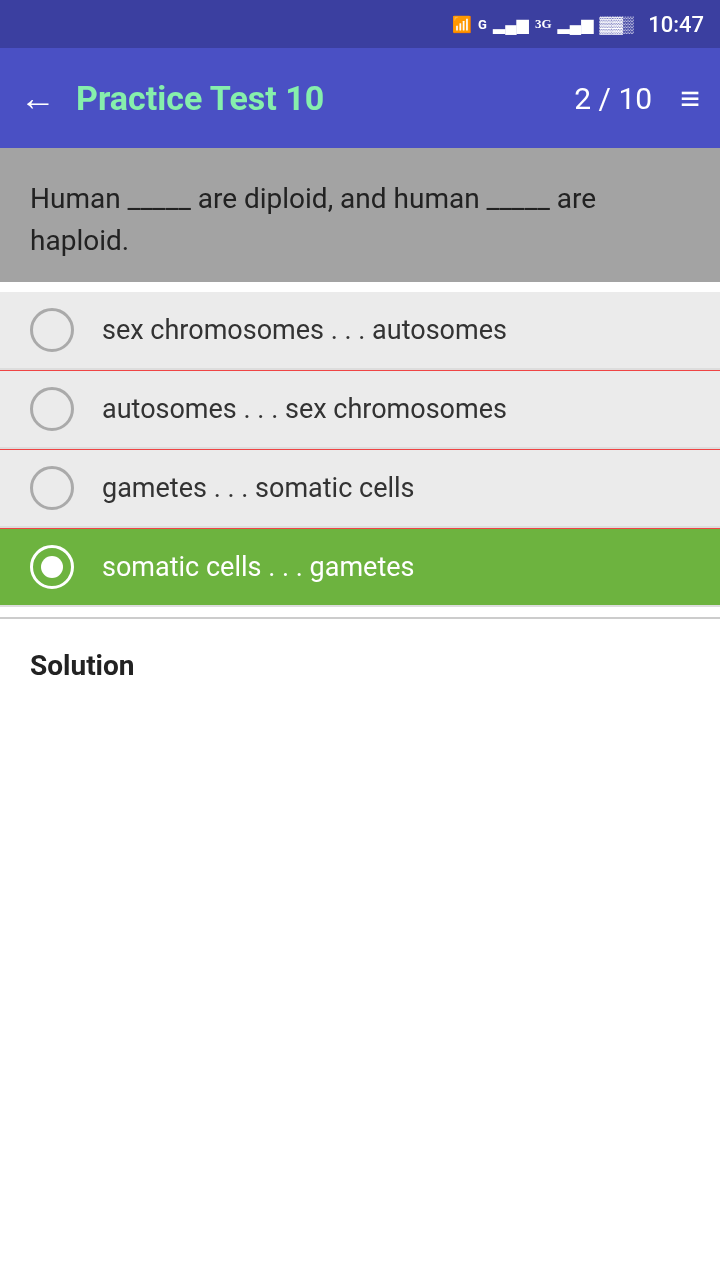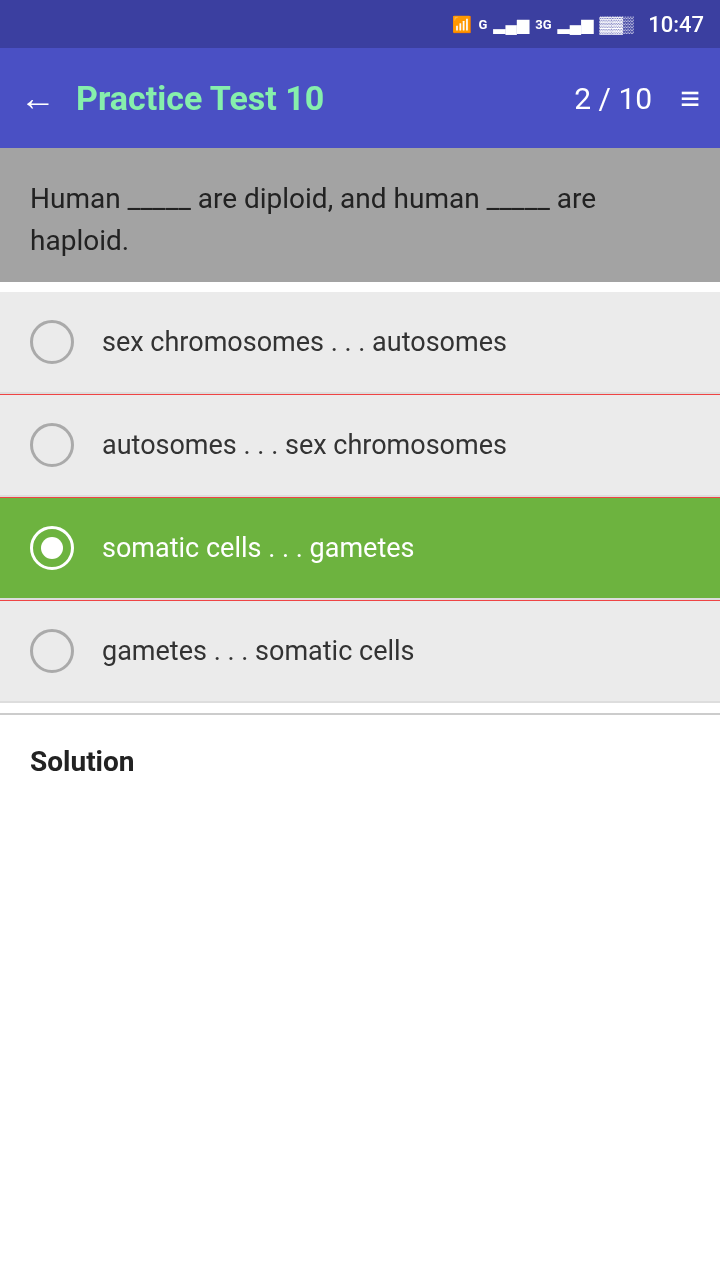--- a/index.html
+++ b/index.html
@@ -85,21 +85,21 @@
       line-height: 1.5;
     }
 
     
     .options-container {
       margin-top: 10px;
     }
     .option-row {
       display: flex;
       align-items: center;
-      padding: 28px 30px;
+      padding: 16px 30px;
       background: #ebebeb;
       border-bottom: 2px solid #ddd;
       cursor: pointer;
     }
     .option-row.selected {
       background: #6db33f;
     }
     .option-row + .option-row {
       border-top: 1px solid #ef4444;
     }
@@ -162,21 +162,21 @@
     }
   </style>
 </head>
 <body>
 
 <div class="status-bar">
   <div class="status-bar-icons">
     <span class="status-icon">📶</span>
     <span class="status-icon" style="font-size:13px;font-weight:bold;">G</span>
     <span class="status-icon">▂▄▆</span>
-    <span class="status-icon" style="font-size:13px;font-weight:bold;">3G</span>
+    <span class="status-icon" style="font-size:13px;font-weight:bold;font-family:Liberation Serif, serif;">3G</span>
     <span class="status-icon">▂▄▆</span>
     <span class="status-icon">▓▓▒</span>
   </div>
   <span class="status-time">10:47</span>
 </div>
 
 <div class="app-bar">
   <span class="app-bar-back">←</span>
   <span class="app-bar-title">Practice Test 10</span>
   <span class="app-bar-progress">2 / 10</span>
@@ -196,32 +196,32 @@
     <span class="option-text">sex chromosomes . . . autosomes</span>
   </div>
 
   <div class="option-row">
     <div class="radio-outer">
       
     </div>
     <span class="option-text">autosomes . . . sex chromosomes</span>
   </div>
 
+  <div class="option-row">
+    <div class="radio-outer">
+      
+    </div>
+    <span class="option-text">gametes . . . somatic cells</span>
+  </div>
+
   <div class="option-row selected">
     <div class="radio-outer">
       <div class="radio-inner"></div>
     </div>
     <span class="option-text">somatic cells . . . gametes</span>
-  </div>
-
-  <div class="option-row">
-    <div class="radio-outer">
-      
-    </div>
-    <span class="option-text">gametes . . . somatic cells</span>
   </div>
 
 </div>
 
 <div class="divider"></div>
 
 <div class="solution-container">
   <p class="solution-title">Solution</p>
 </div>
 

